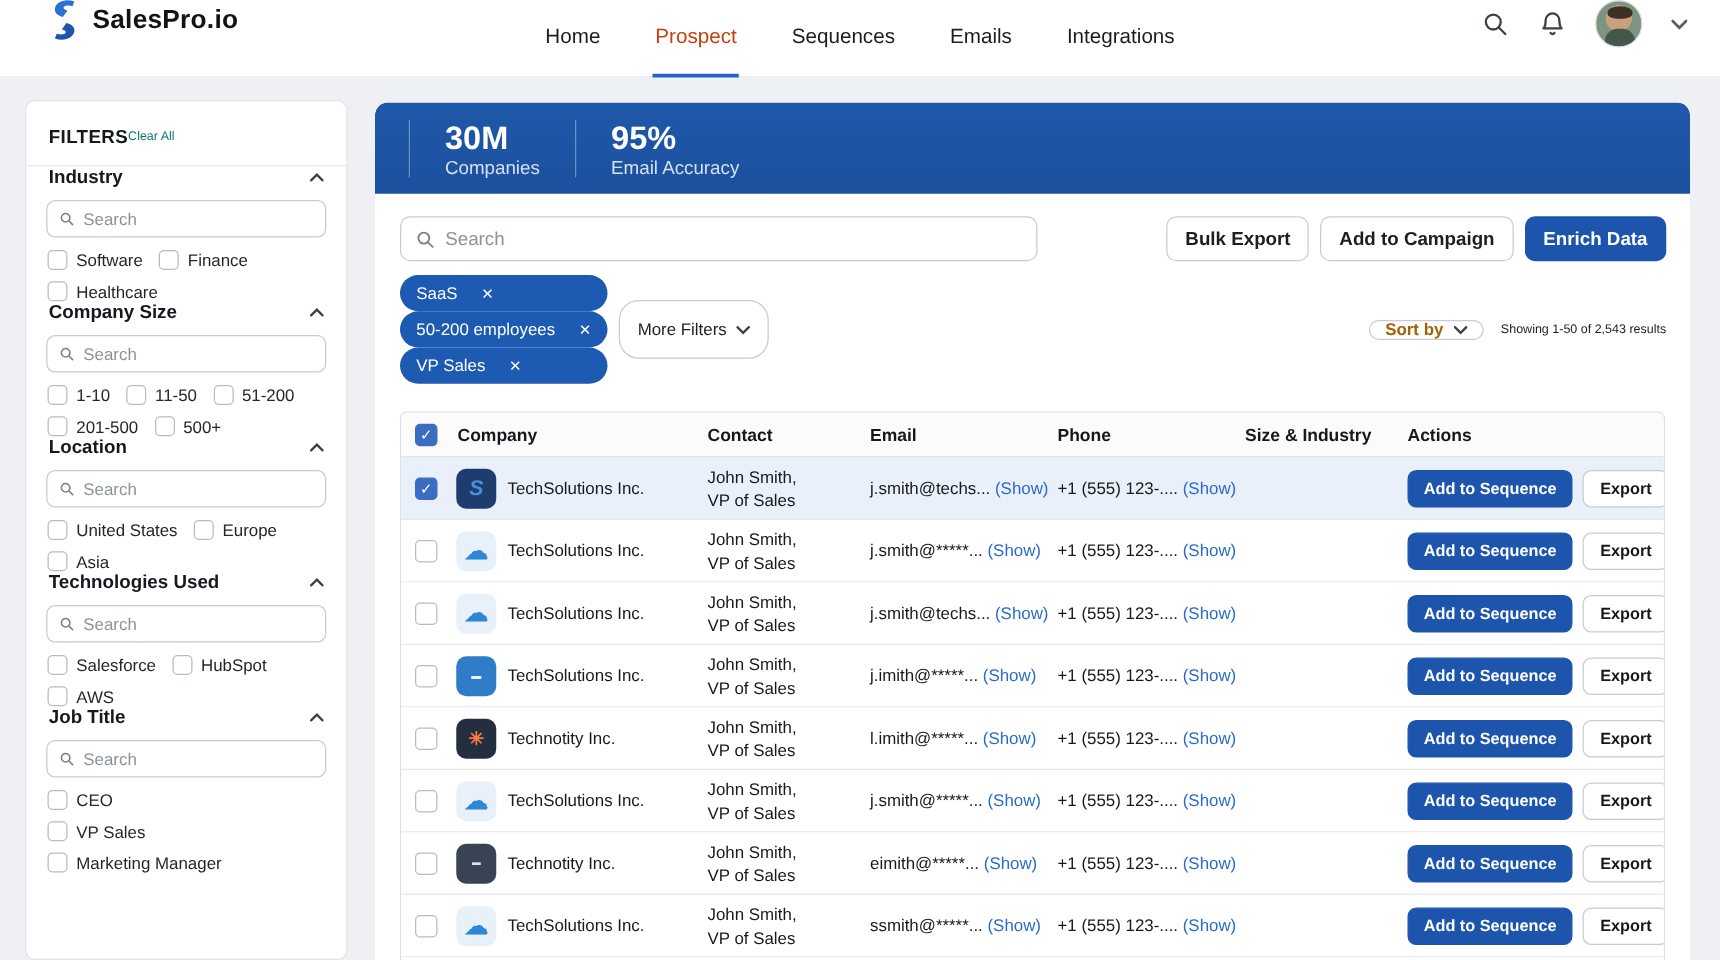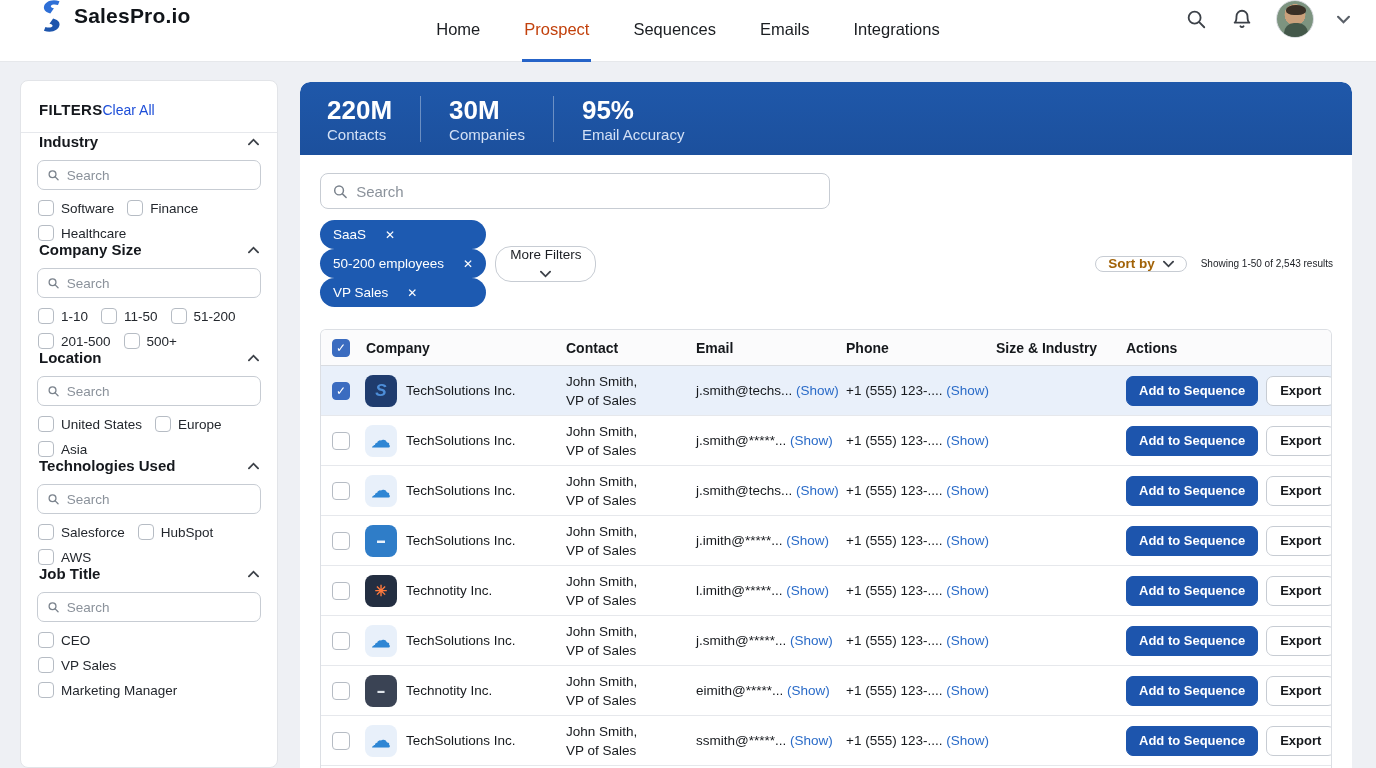--- a/index.html
+++ b/index.html
@@ -16,21 +16,21 @@
   .nav-right { margin-left:auto; display:flex; align-items:center; gap:22px; padding-right:26px; }
   .icon-btn { width:24px; height:24px; display:flex; align-items:center; justify-content:center; cursor:pointer; }
   .avatar { width:38px; height:38px; border-radius:50%; background:radial-gradient(circle at 50% 38%, #caa17c 0 36%, #7d9480 37% 100%); border:1px solid #d8dbe0; position:relative; overflow:hidden; cursor:pointer; }
   .avatar::before { content:""; position:absolute; left:9px; top:4px; width:20px; height:10px; border-radius:50% 50% 40% 40%; background:#3a3026; }
   .avatar::after { content:""; position:absolute; left:7px; top:22px; width:24px; height:16px; border-radius:10px 10px 0 0; background:#44584a; }
 
   
   .sidebar { position:absolute; left:20px; top:80px; width:258px; height:688px; background:#fff; border:1px solid #e2e4e8; border-radius:8px; padding:16px 16px 14px 16px; display:flex; flex-direction:column; }
   .sb-head { display:flex; align-items:center; padding:4px 2px 14px 2px; }
   .sb-title { font-size:15px; font-weight:700; letter-spacing:.3px; color:#15181d; }
-  .clear-all { font-size:14px; color:#1d4ed8; cursor:pointer; }
+  .clear-all { font-size:10px; color:#0f766e; cursor:pointer; }
   .sb-divider { border-top:1px solid #e6e8ec; margin:0 -16px; }
   .f-section { }
   .f-title-row { display:flex; justify-content:space-between; align-items:center; padding:0 2px; cursor:pointer; }
   .f-title { font-size:15px; font-weight:700; color:#15181d; }
   .search-box { margin-top:10px; height:30px; border:1px solid #c7ccd3; border-radius:7px; display:flex; align-items:center; gap:7px; padding:0 9px; background:#fff; }
   .search-box input { border:none; outline:none; font-size:13.5px; color:#333; width:100%; font-family:inherit; background:transparent; }
   .search-box input::placeholder { color:#8b929b; }
   .opts { margin-top:10px; display:flex; flex-wrap:wrap; column-gap:13px; row-gap:9px; padding:0 1px; }
   .opts.stacked { flex-direction:column; row-gap:9px; }
   .chk { display:flex; align-items:center; gap:7px; cursor:pointer; }
@@ -50,21 +50,21 @@
   .big-search input { border:none; outline:none; font-size:15px; width:100%; font-family:inherit; }
   .big-search input::placeholder { color:#8b929b; }
   .tb-actions { margin-left:auto; display:flex; gap:9px; }
   .btn { height:36px; padding:0 14px; border-radius:8px; font-size:15px; font-weight:700; cursor:pointer; font-family:inherit; }
   .btn-outline { background:#fff; border:1px solid #c7ccd3; color:#1b1e23; }
   .btn-primary { background:var(--primary,#1d55ad); border:1px solid var(--primary,#1d55ad); color:#fff; }
 
   .chips-row { margin:11px 19px 0 20px; display:flex; align-items:center; }
   .chip { height:29px; background:var(--chip,#1d5ab1); color:#fff; border-radius:16px; display:flex; align-items:center; gap:19px; padding:0 13px; font-size:13.5px; margin-right:9px; cursor:pointer; }
   .chip-x { font-size:12px; cursor:pointer; line-height:1; }
-  .more-filters { height:36px; background:#fff; border:1px solid #c7ccd3; border-radius:16px; display:flex; align-items:center; gap:8px; padding:0 14px; font-size:13.5px; color:#1b1e23; cursor:pointer;flex-direction:column; }
+  .more-filters { height:47px; background:#fff; border:1px solid #c7ccd3; border-radius:16px; display:flex; align-items:center; gap:8px; padding:0 14px; font-size:13.5px; color:#1b1e23; cursor:pointer; }
   .right-sort { margin-left:auto; display:flex; align-items:center; gap:14px; }
   .sort-pill { height:16px; background:#fff; border:1px solid #c7ccd3; border-radius:8px; display:flex; align-items:center; gap:8px; padding:0 12px; font-size:13.5px; font-weight:700; color:#a16207; cursor:pointer; }
   .results-text { font-size:10px; color:#1b1e23; }
 
   
   .table { margin:22px 20px 0 20px; width:1012px; border:1px solid #dcdfe4; border-bottom:none; border-radius:6px 6px 0 0; overflow:hidden; }
   .t-grid { display:grid; grid-template-columns:40px 200px 130px 150px 150px 130px 212px; align-items:center; }
   .t-header { height:36px; background:#fbfbfc; border-bottom:1px solid #d9dce1; }
   .t-header .t-col { font-size:14px; font-weight:700; color:#15181c; padding-left:5px; }
   .t-row { height:50px; border-bottom:1px solid #e6e8ec; background:#fff; }
@@ -284,43 +284,44 @@
           </span>
         </div>
   </div>
     </div>
 
 </aside>
 
 <main class="main">
 
   <div class="banner" id="stats-banner">
-      <div class="stat">
-        <div class="stat-value">220M</div>
-        <div class="stat-label">Contacts</div>
-      </div>
       <div class="stat-div"></div>
       <div class="stat">
         <div class="stat-value">30M</div>
         <div class="stat-label">Companies</div>
       </div>
       <div class="stat-div"></div>
       <div class="stat">
         <div class="stat-value">95%</div>
         <div class="stat-label">Email Accuracy</div>
       </div>
     </div>
 
   <div class="toolbar">
     <div class="big-search">
       <svg class="ic" width="17" height="17" viewBox="0 0 24 24" fill="none" stroke="#7a828c" stroke-width="2.2" stroke-linecap="round">
           <circle cx="10.5" cy="10.5" r="6.5"></circle>
           <line x1="15.5" y1="15.5" x2="21" y2="21"></line>
         </svg>
       <input type="text" placeholder="Search" style="">
+    </div>
+    <div class="tb-actions">
+      <button class="btn btn-outline">Bulk Export</button>
+      <button class="btn btn-outline">Add to Campaign</button>
+      <button class="btn btn-primary">Enrich Data</button>
     </div>
   </div>
 
   <div class="chips-row">
     <span id="chips">
         <span class="chip">
           <span>SaaS</span>
           <span class="chip-x">✕</span>
         </span>
         <span class="chip">

